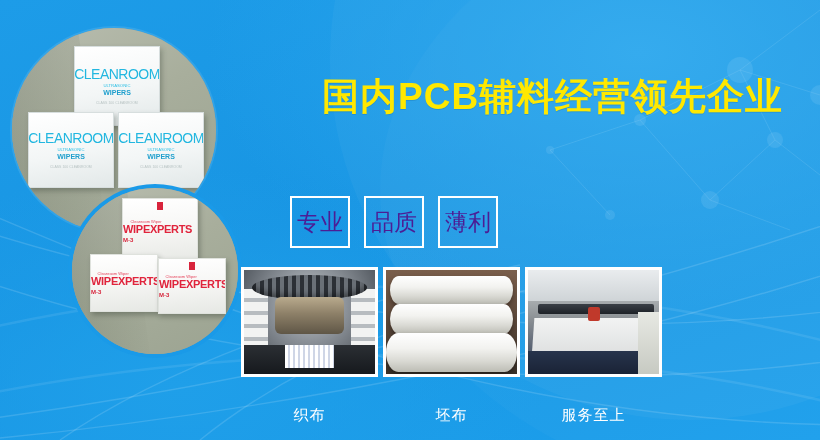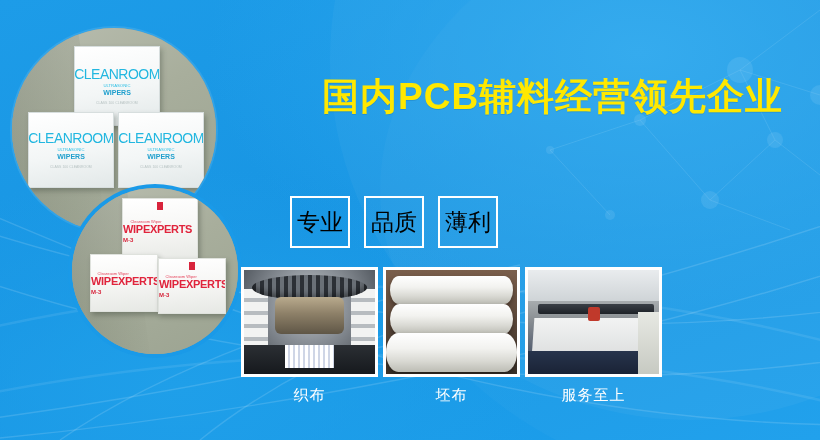--- a/index.html
+++ b/index.html
@@ -236,38 +236,39 @@
     display: flex;
     gap: 14px;
   }
   .chip {
     width: 60px;
     height: 52px;
     border: 2px solid #ffffff;
     display: flex;
     align-items: center;
     justify-content: center;
-    color: #000000;
+    color: #4c1d95;
     font-size: 23px;
     letter-spacing: 0px;
     box-sizing: border-box;
   }
 
   
   .strip {
     position: absolute;
     left: 241px;
     top: 267px;
     display: flex;
     gap: 5px;
   }
   .cell {
     display: flex;
     flex-direction: column;
     align-items: center;
+    gap: 20px;
   }
   .cell .frame {
     width: 137px;
     height: 110px;
     border: 3px solid #ffffff;
     box-sizing: border-box;
     overflow: hidden;
     position: relative;
     background: #6d7479;
   }

